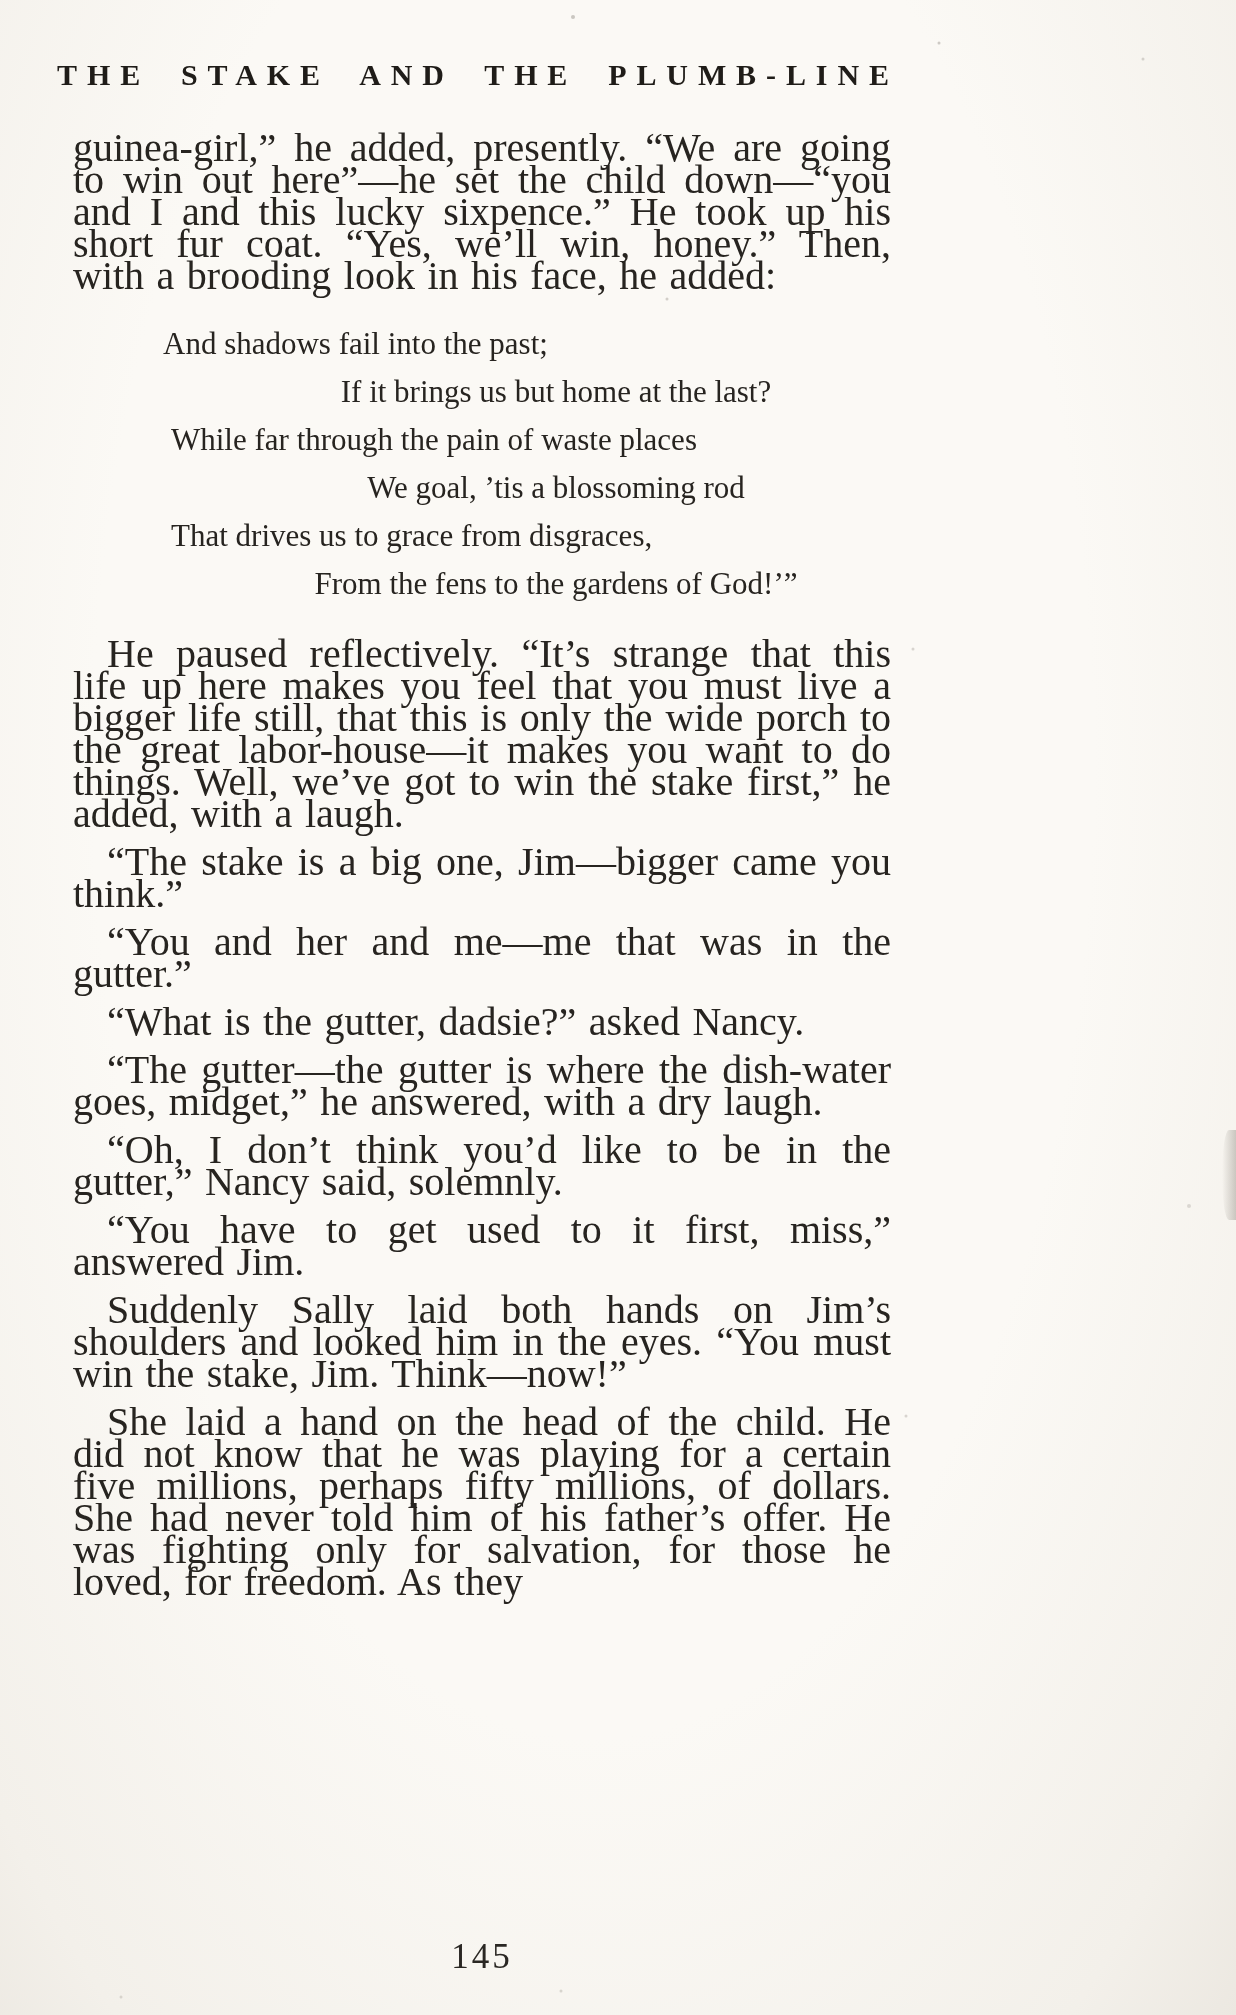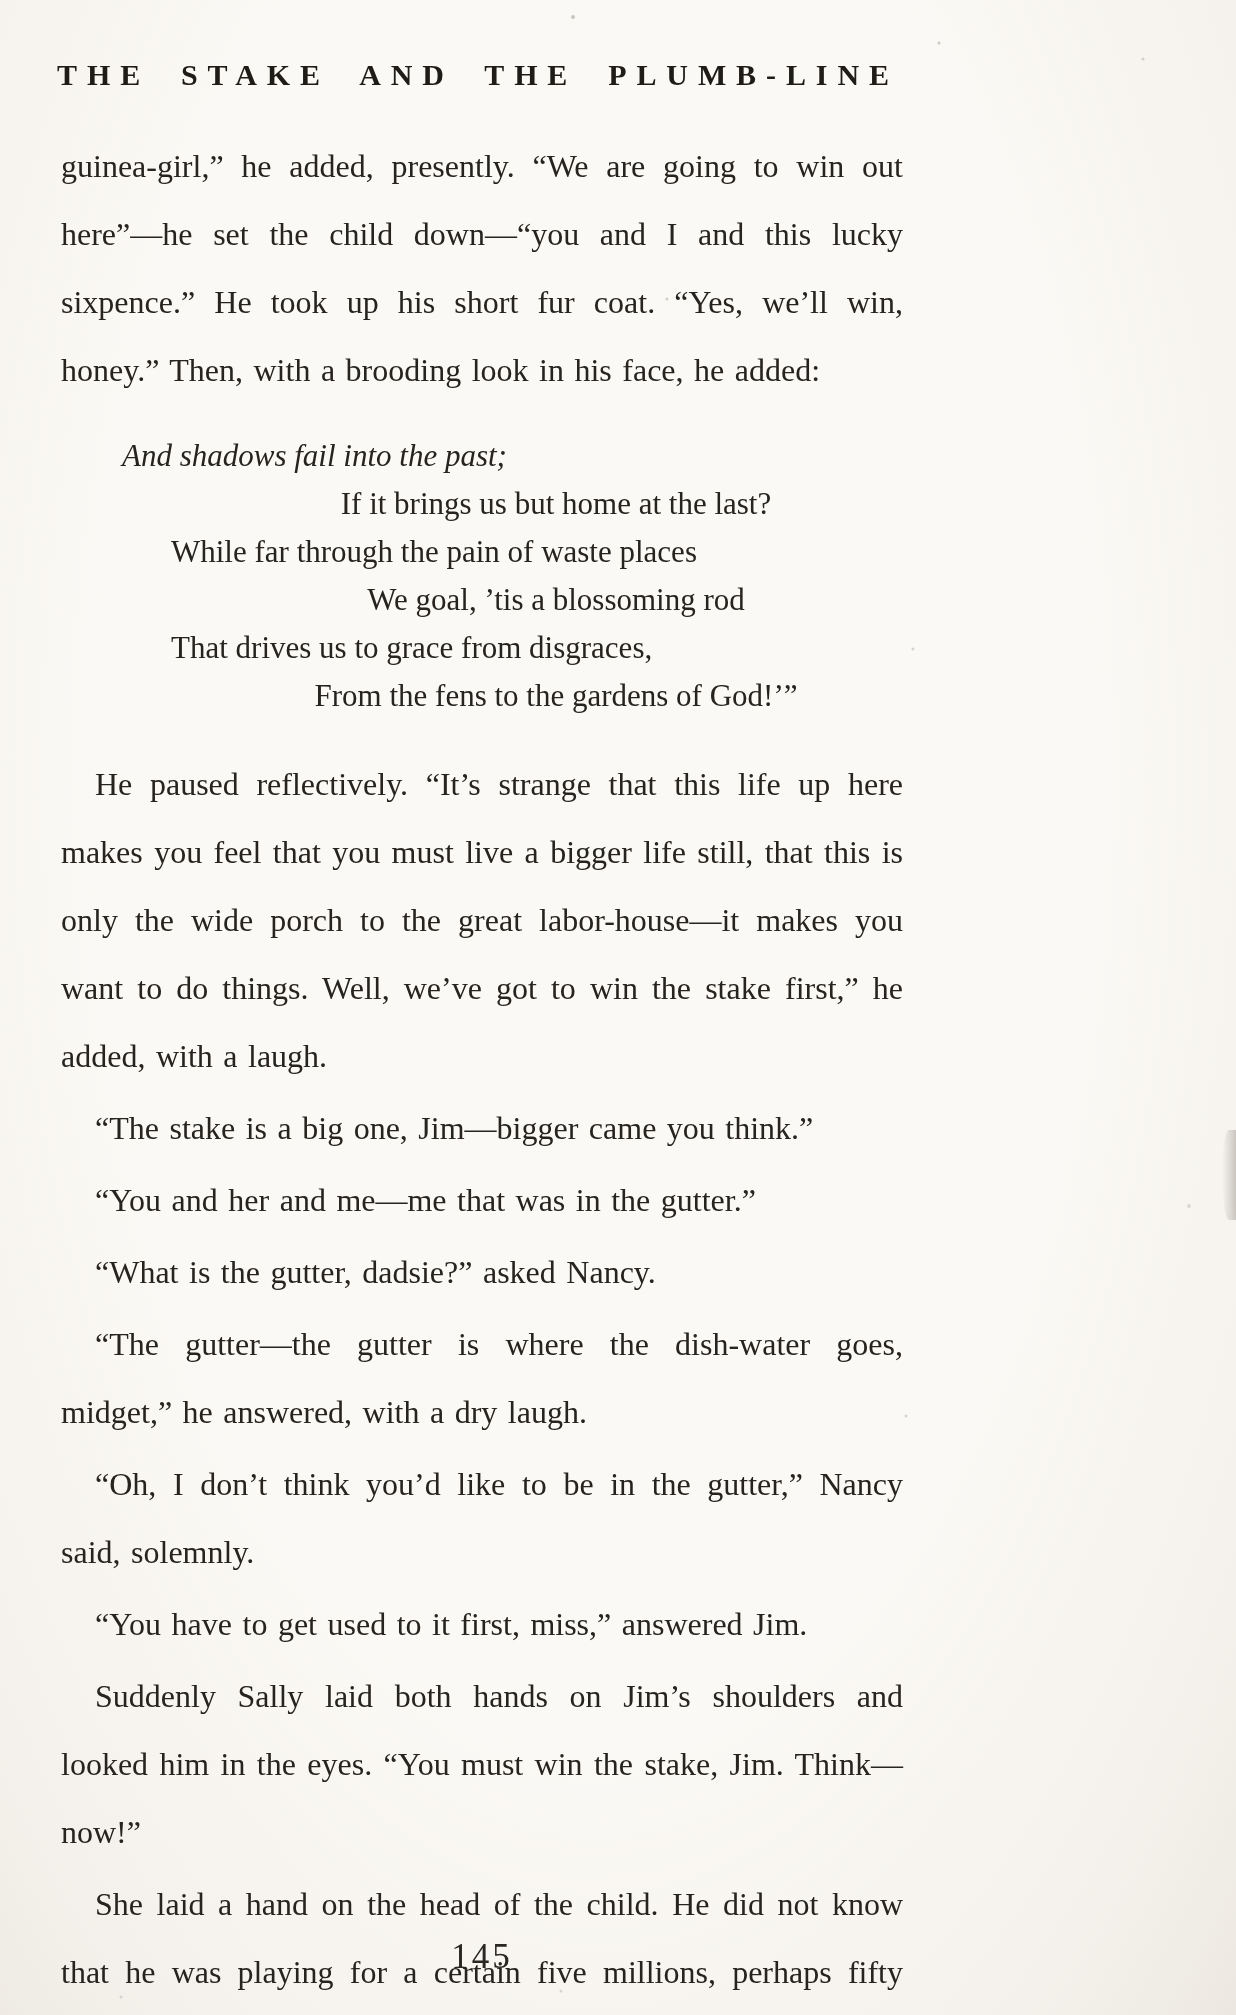--- a/index.html
+++ b/index.html
@@ -27,38 +27,38 @@
     margin: 0 0 40px 0;
     font-size: 30px;
     font-weight: 700;
     letter-spacing: 0.33em;
     word-spacing: 0.45em;
     text-align: left;
     color: #1f1c18;
     white-space: nowrap;
   }
   p.body-para {
-    margin: 4px;
-    font-size: 32px;
-    line-height: 68px;
+    margin: 16px;
+    font-size: 40px;
+    line-height: 32px;
     text-align: justify;
     text-indent: 34px;
     word-spacing: 2.5px;
   }
   p.body-para.first {
     text-indent: 0;
   }
   .poem {
     margin: 28px 0 30px 0;
     font-size: 31px;
     line-height: 48px;
   }
   .poem-line { white-space: nowrap; }
   .pl-a0 { margin-left: 76px; }
-  .pl-b0 { margin-left: 65px; font-style: italic; }
+  .pl-b0 { margin-left: 106px; }
   .pl-a  { margin-left: 114px; }
   .pl-b  { margin-left: 148px; text-align: center; }
   .page-number {
     position: absolute;
     left: 57px;
     bottom: 38px;
     width: 850px;
     text-align: center;
     font-size: 35px;
     letter-spacing: 3px;

